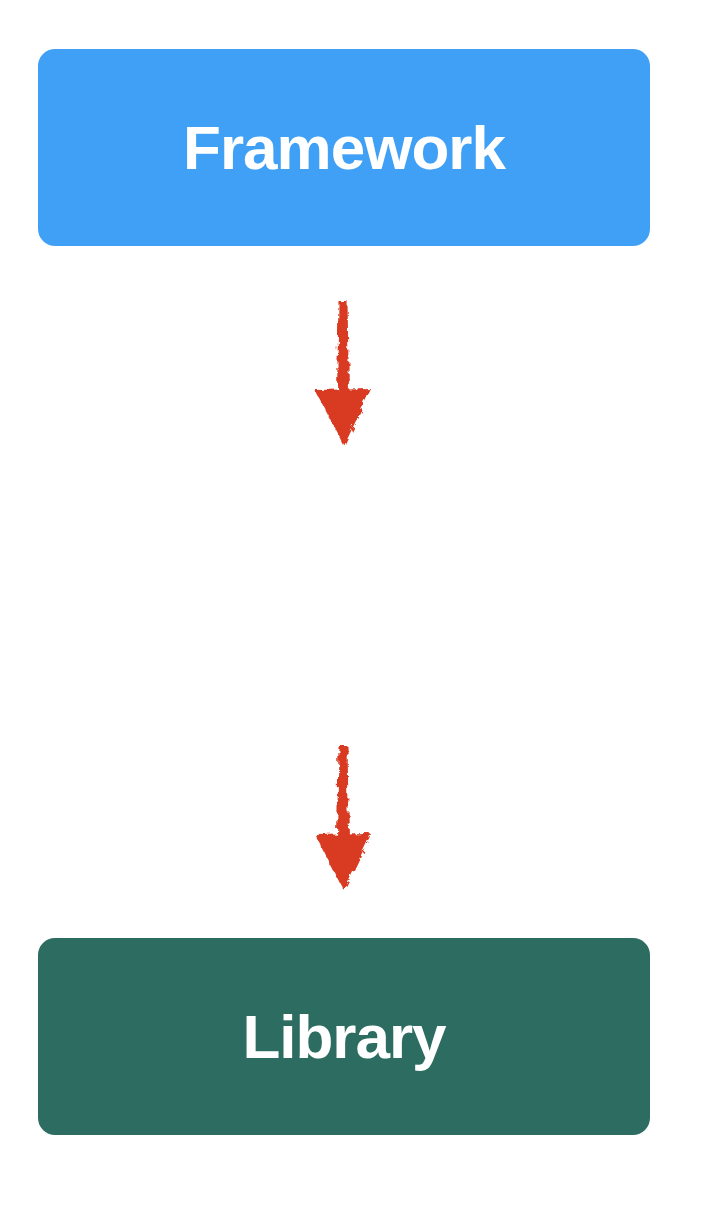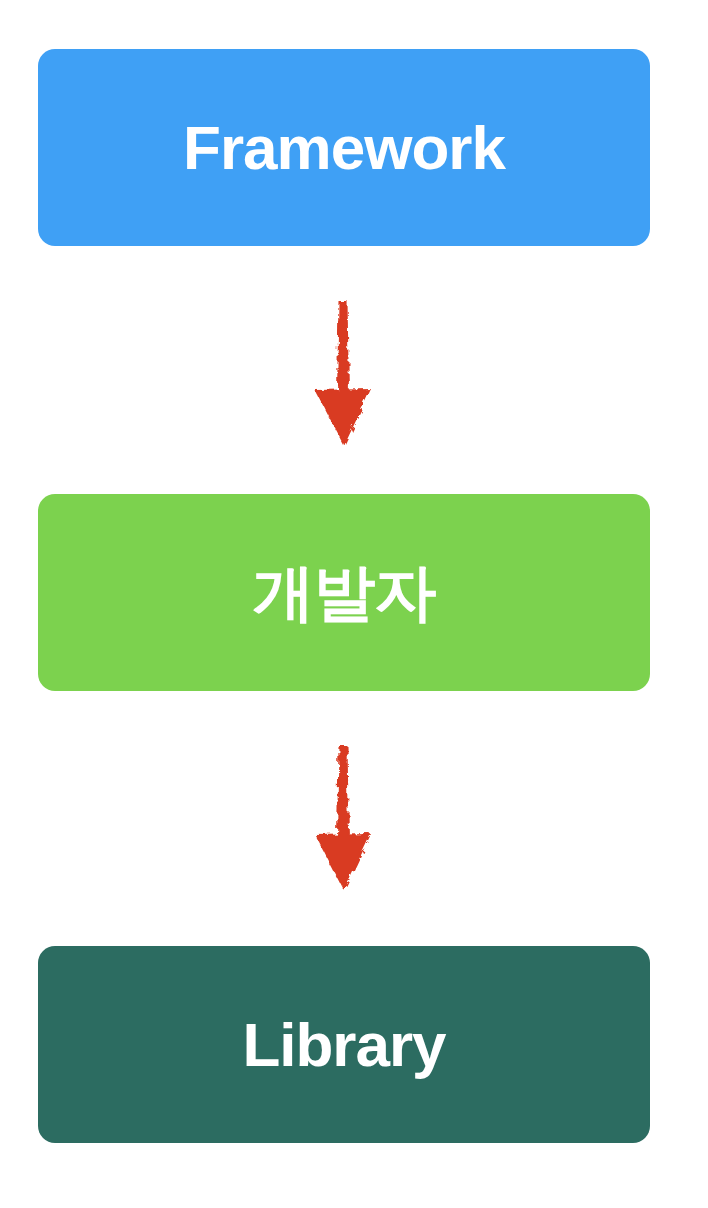--- a/index.html
+++ b/index.html
@@ -30,21 +30,21 @@
   .node-label {
     color: #ffffff;
     font-size: 62px;
     font-weight: bold;
     letter-spacing: -1px;
     line-height: 1;
     white-space: nowrap;
   }
   #node-framework { top: 49px; }
   #node-developer { top: 494px; }
-  #node-library   { top: 938px; margin-top: 8px; }
+  #node-library   { top: 938px; }
   .arrow {
     position: absolute;
     left: 303px;
     width: 80px;
     height: 160px;
   }
   #arrow-1 { top: 293px; }
   #arrow-2 { top: 738px; }
 </style>
 </head>
@@ -62,23 +62,20 @@
         <feTurbulence type="fractalNoise" baseFrequency="0.12" numOctaves="3" seed="7" result="n"></feTurbulence>
         <feDisplacementMap in="SourceGraphic" in2="n" scale="7"></feDisplacementMap>
       </filter>
     </defs>
     <g filter="url(#rough1)">
       <path d="M35.5,8 L44.5,8 L46,102 L34,102 Z" fill="#d93b22"></path>
       <path d="M12,97 L68,96 L41,153 Z" fill="#d93b22"></path>
     </g>
   </svg>
 
-  <div class="node" id="node-developer" style="background-color: rgb(124, 210, 78);">
-    <span class="node-label">개발자</span>
-  </div>
 
   <svg class="arrow" id="arrow-2" viewBox="0 0 80 160">
     <defs>
       <filter id="rough2" x="-30%" y="-30%" width="160%" height="160%">
         <feTurbulence type="fractalNoise" baseFrequency="0.12" numOctaves="3" seed="12" result="n"></feTurbulence>
         <feDisplacementMap in="SourceGraphic" in2="n" scale="7"></feDisplacementMap>
       </filter>
     </defs>
     <g filter="url(#rough2)">
       <path d="M35.5,8 L44.5,8 L46,102 L34,102 Z" fill="#d93b22"></path>

